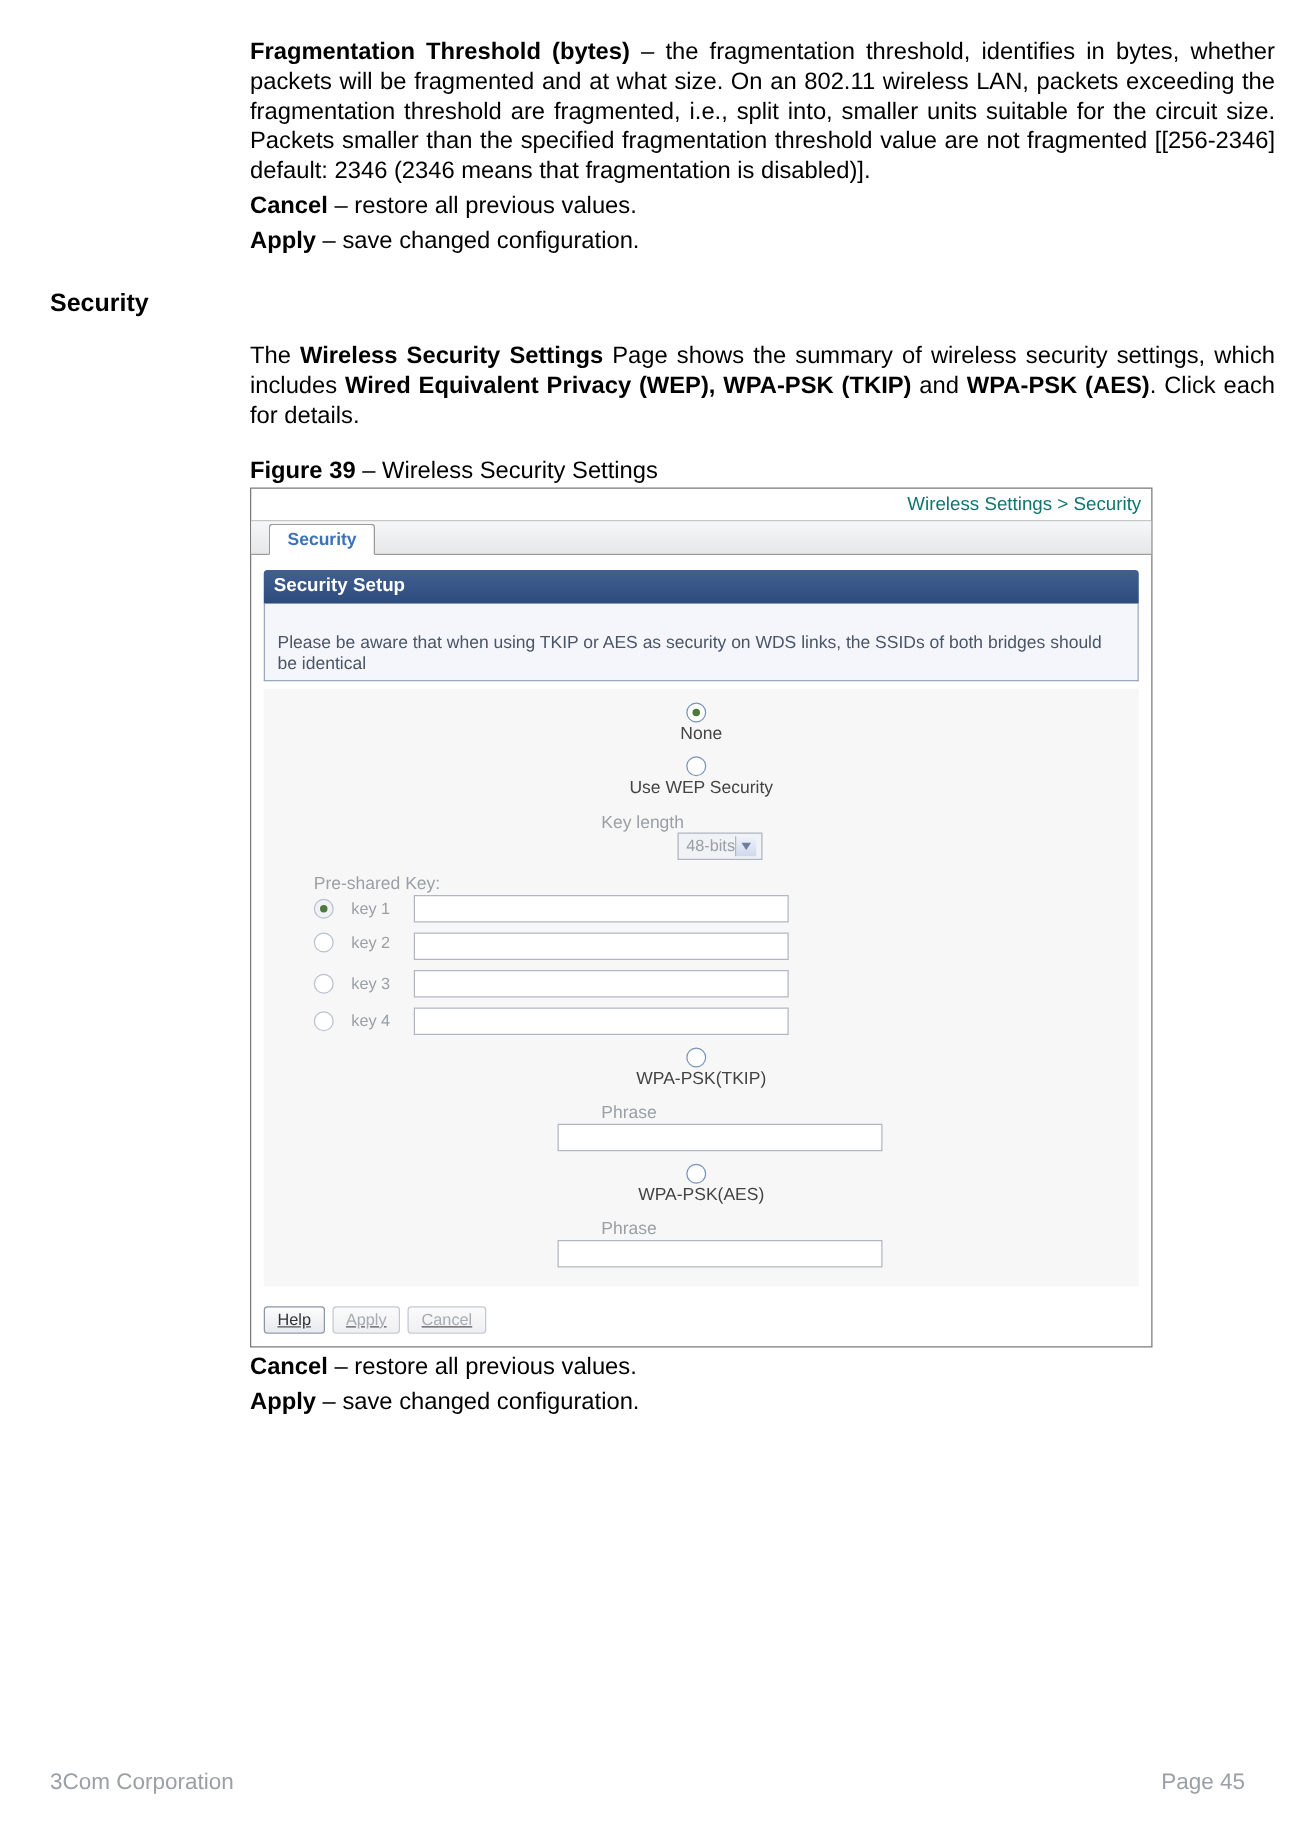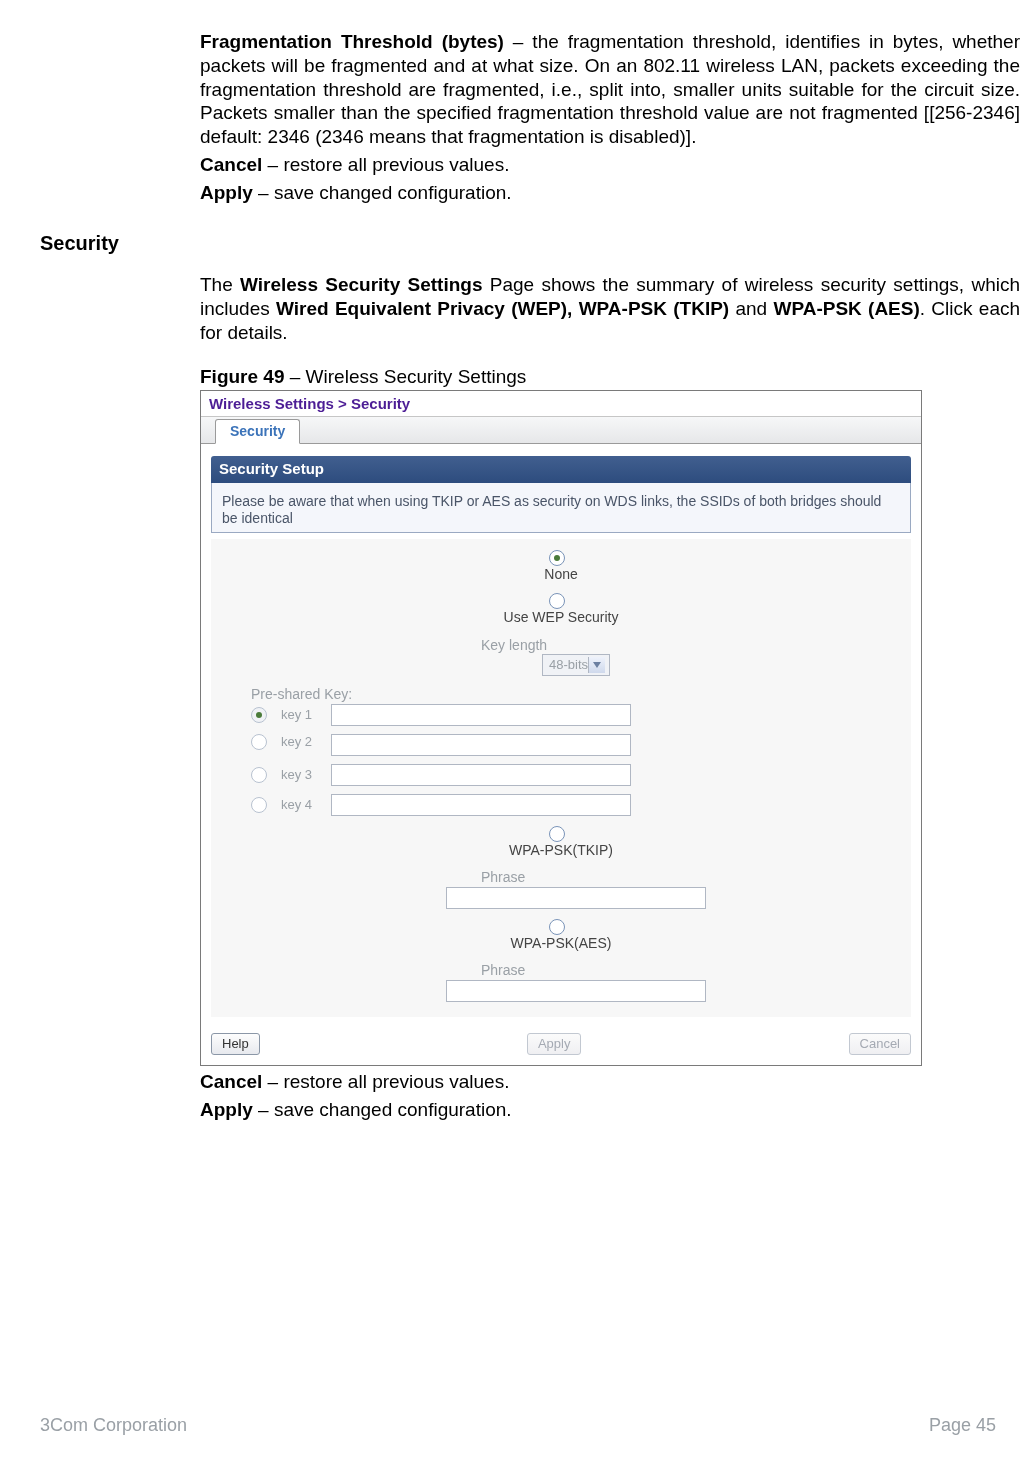--- a/index.html
+++ b/index.html
@@ -38,23 +38,24 @@
     width: 720px;
     border: 1px solid #7a7a7a;
     background: #ffffff;
     font-family: Tahoma, Arial, sans-serif;
     font-size: 14px;
     color: #555;
     margin-bottom: 4px;
   }
   .sshot .crumb {
     padding: 4px 8px 2px 8px;
-    font-weight: bold;
-    color: #4c1d95;
+    font-weight: normal;
+    color: #0f766e;
     font-size: 15px;
+    text-align: right;
   }
   .sshot .tabrow {
     background: linear-gradient(#f6f7f8,#e6e7e9);
     border-top: 1px solid #c6c6c6;
     border-bottom: 1px solid #9a9a9a;
     height: 26px;
     display: flex;
     align-items: flex-end;
     padding-left: 14px;
   }
@@ -77,21 +78,21 @@
     font-weight: bold;
     font-size: 15px;
     padding: 4px 8px;
     border-radius: 3px 3px 0 0;
   }
   .sshot .panel-body {
     margin: 0 10px 6px 10px;
     border: 1px solid #9aa9c2;
     border-top: none;
     background: #f4f6fb;
-    padding: 10px 10px 4px 10px;
+    padding: 22px 10px 4px 10px;
     font-size: 14px;
     color: #4a5568;
     line-height: 1.25;
   }
   .sshot .form-area {
     margin: 6px 10px 8px 10px;
     background: #f7f7f7;
     padding: 6px 0 10px 0;
   }
   .row {
@@ -146,23 +147,24 @@
     border: 1px solid #b0b7c3;
     background: #ffffff;
     height: 22px;
     flex: 0 0 auto;
     box-sizing: border-box;
   }
   .textfield.wide { width: 300px; }
   .keylabel { width: 44px; color: #9aa0a6; margin: 0 6px; font-size: 13px; }
   .button-bar {
     display: flex;
-    justify-content: space-between;
+    justify-content: flex-start;
     gap: 6px;
     padding: 8px 10px 10px 10px;
+    text-decoration: underline;
   }
   .btn {
     border: 1px solid #8b97a7;
     background: linear-gradient(#fdfdfd,#e7e9ee);
     color: #333;
     font-size: 13px;
     padding: 2px 10px;
     border-radius: 3px;
     font-family: Tahoma, Arial, sans-serif;
   }
@@ -202,21 +204,21 @@
 
   <div class="section-heading">Security</div>
 
   <div class="body-col">
 
     <p class="para justify">
       <span>The </span><b>Wireless Security Settings</b><span> Page shows the summary of wireless security settings, which includes </span><b>Wired Equivalent Privacy (WEP), WPA-PSK (TKIP)</b><span> and </span><b>WPA-PSK (AES)</b><span>. Click each for details.</span>
     </p>
 
     <p class="figure-caption">
-      <b>Figure 49</b><span> – Wireless Security Settings</span>
+      <b>Figure 39</b><span> – Wireless Security Settings</span>
     </p>
 
     <div class="sshot">
 
       <div class="crumb">Wireless Settings &gt; Security</div>
 
       <div class="tabrow">
         <div class="tab">Security</div>
       </div>
 

